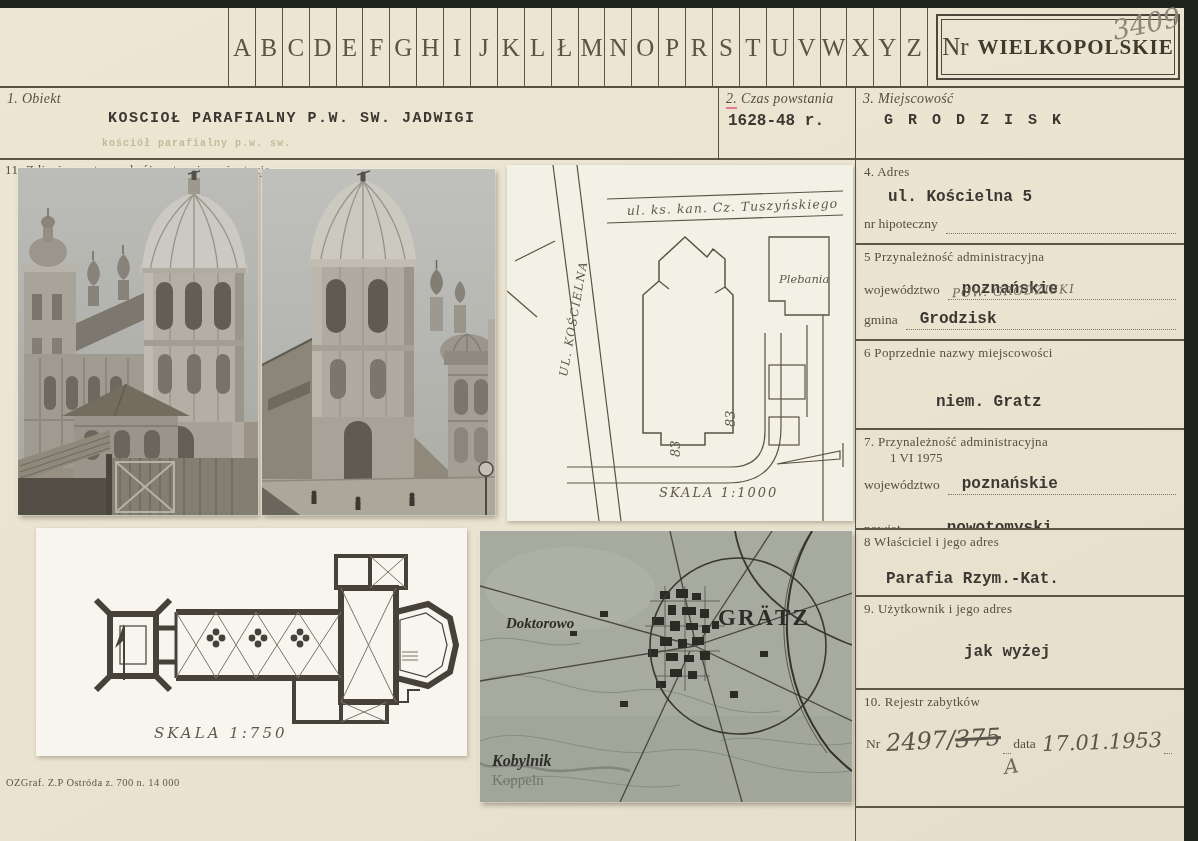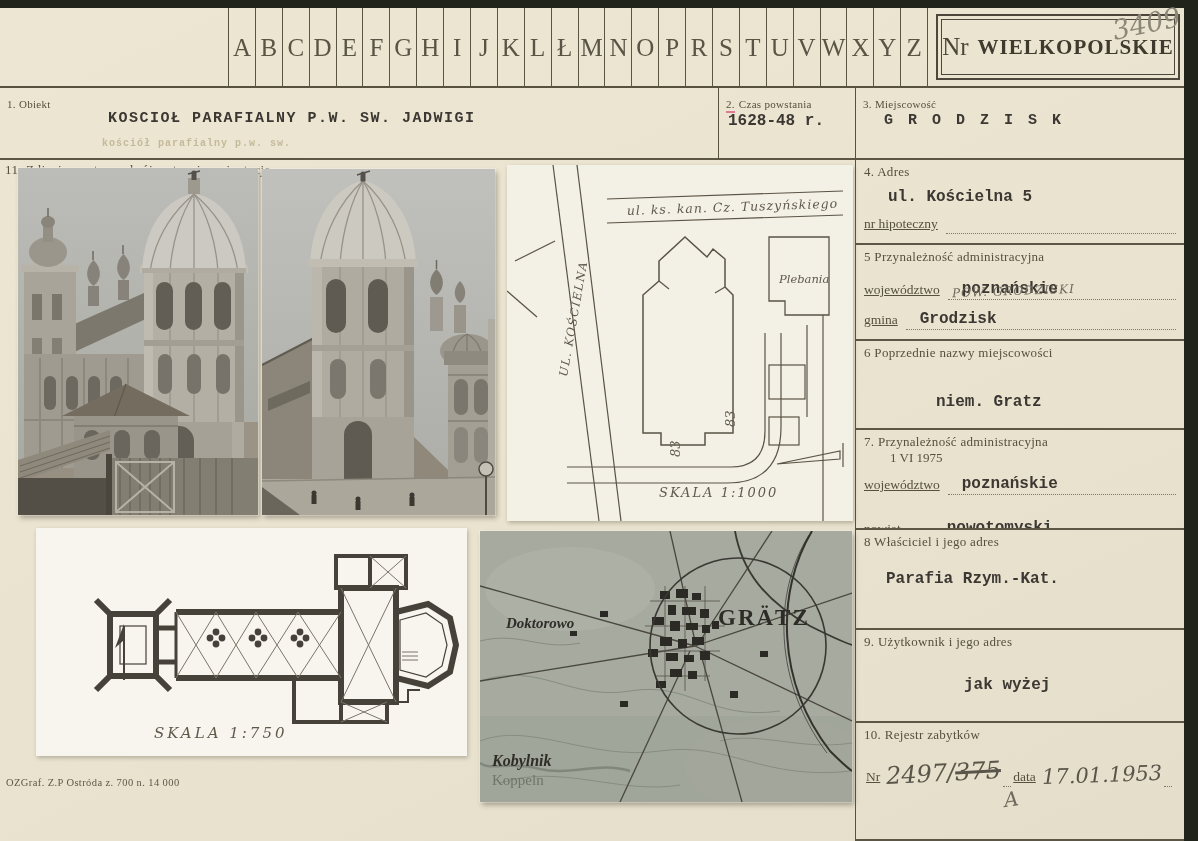--- a/index.html
+++ b/index.html
@@ -23,21 +23,21 @@
   .nr-region { font-size:21px; font-weight:bold; letter-spacing:1px; color:#3f3a2e; }
   .card-number { position:absolute; left:1112px; top:0px; font-family:"DejaVu Serif",serif; font-style:italic;
                  font-size:27px; color:#8d877a; transform:rotate(-12deg); }
 
   
   .frow { position:absolute; left:0; top:80px; width:100%; height:72px; border-bottom:2px solid #5c5646; }
   .f { position:absolute; top:0; height:72px; }
   .f1 { left:0; width:718px; }
   .f2 { left:718px; width:137px; border-left:1.5px solid #57523f; }
   .f3 { left:855px; width:329px; border-left:1.5px solid #57523f; }
-  .flabel { position:absolute; left:7px; top:10px; font-size:11px; color:#55503f; letter-spacing:.3px; }
+  .flabel { position:absolute; left:7px; top:3px; font-size:14px; color:#55503f; letter-spacing:.3px;font-style:italic; }
   .pnum { border-bottom:2px solid #dd7b94; padding-bottom:1px; margin-right:4px; }
   .typed { font-family:"Liberation Mono","DejaVu Sans Mono",monospace; font-weight:bold; color:#3b3732; }
   .f1-val { position:absolute; left:108px; top:22px; font-size:15px; letter-spacing:1.5px; }
   .f1-ghost { position:absolute; left:102px; top:50px; font-size:10px; letter-spacing:1px;
               color:#b6ab89; opacity:.75; font-weight:bold; font-family:"Liberation Mono",monospace; }
   .f2-val { position:absolute; left:9px; top:24px; font-size:16px; }
   .f3-val { position:absolute; left:28px; top:24px; font-size:15px; letter-spacing:3px; }
 
   
   .main { position:absolute; left:0; top:152px; width:1184px; height:681px; }
@@ -50,26 +50,26 @@
   .p2 { left:262px; top:9px; width:233px; height:346px; }
   .siteplan  { left:507px; top:5px;  width:346px; height:356px; background:#f3f0e6; }
   .floorplan { left:36px; top:368px; width:431px; height:228px; background:#f7f5ee; }
   .mapphoto  { left:480px; top:371px; width:372px; height:271px; }
   .printnote { position:absolute; left:6px; top:617px; font-size:10.5px; color:#5d584a; letter-spacing:.4px; }
 
   
   .rightcol { position:absolute; left:855px; top:0; width:329px; height:681px; border-left:1.5px solid #57523f; }
   .sec { position:relative; border-bottom:2px solid #5c5646; padding:4px 8px; overflow:hidden; }
   .s4 { height:85px; } .s5 { height:96px; } .s6 { height:89px; } .s7 { height:100px; }
-  .s8 { height:100px; } .s9 { height:93px; } .s10 { height:118px; }
+  .s8 { height:67px; } .s9 { height:93px; } .s10 { height:118px; }
   .slabel { font-size:13px; color:#55503f; letter-spacing:.3px; }
   .slabel2 { font-size:13px; color:#55503f; margin-left:26px; }
   .sval { font-size:16px; }
   .vrow { display:flex; align-items:flex-end; margin-top:13px; }
-  .vlabel { font-size:13.5px; color:#55503f; padding-bottom:2px; white-space:nowrap;text-decoration:underline; }
+  .vlabel { font-size:13.5px; color:#55503f; padding-bottom:2px; white-space:nowrap; }
   .vwrap { flex:1; border-bottom:1.6px dotted #7d766a; margin-left:8px; padding:0 4px 1px 14px; }
   .dotline { flex:1; border-bottom:1.6px dotted #7d766a; margin-left:8px; height:14px; }
   .hand { font-family:"DejaVu Serif",serif; font-style:italic; color:#5a554a; display:inline-block; }
   .note-hand { position:absolute; left:96px; top:39px; font-family:"DejaVu Serif",serif; font-style:italic;
                font-size:12px; letter-spacing:1px; color:#6f695e; transform:rotate(-2deg); white-space:nowrap; }
   .regrow { display:flex; align-items:flex-end; margin-top:16px; padding:0 2px; }
   .reg-big { font-size:24px; transform:rotate(-3deg); margin-left:6px; }
   .struck { text-decoration:line-through; text-decoration-thickness:2.5px; }
   .reg-date { font-size:21px; transform:rotate(-2deg); margin-left:6px; }
   .reg-note { position:absolute; left:148px; top:64px; font-family:"DejaVu Serif",serif; font-style:italic;

